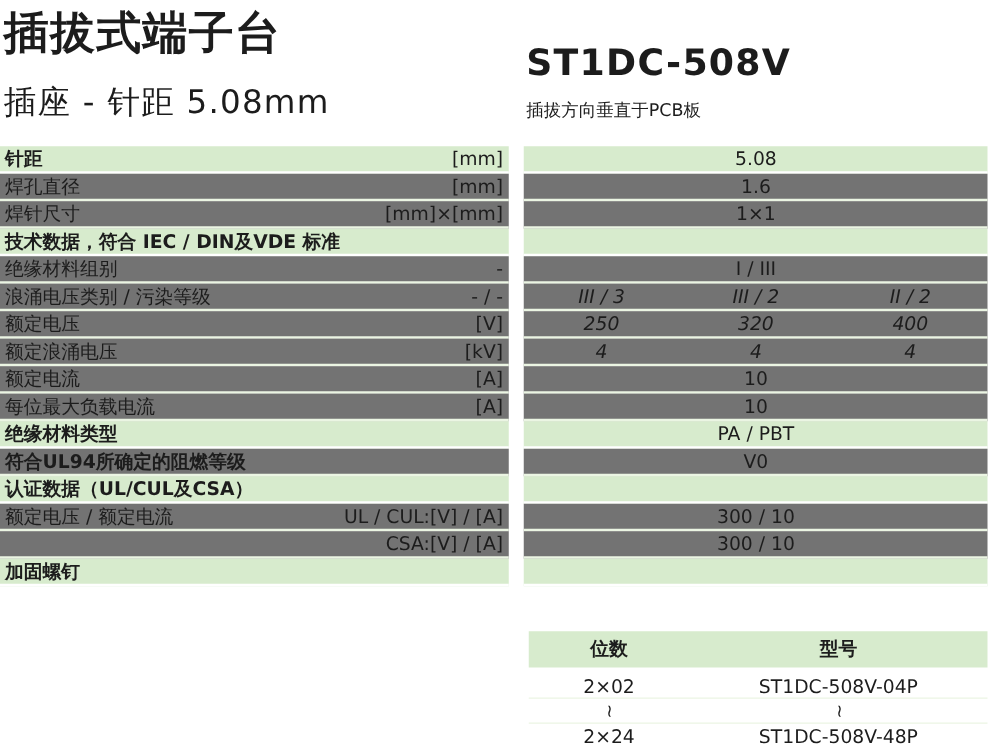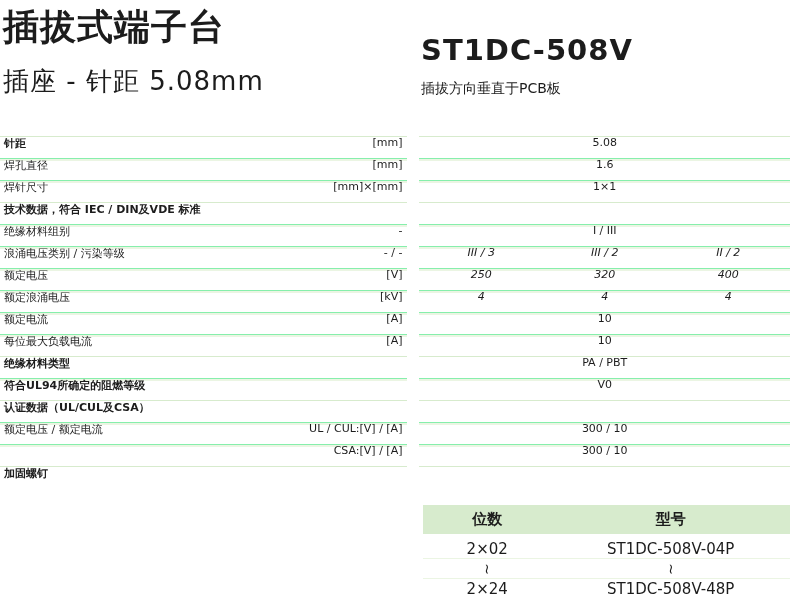--- a/index.html
+++ b/index.html
@@ -10,26 +10,26 @@
   .header-left{position:absolute;left:3px;top:4px;}
   .page-title{font-size:36px;font-weight:bold;margin:0;line-height:1.3;letter-spacing:1px;}
   .page-subtitle{font-size:26px;margin-top:13px;letter-spacing:1px;}
   .header-right{position:absolute;left:421px;top:33px;width:369px;text-align:left;}
   .product-model{font-size:29px;font-weight:bold;letter-spacing:1px;}
   .product-note{font-size:14px;margin-top:13px;}
 
   
   #spec-table{position:absolute;top:117px;left:0;width:790px;}
   .row{display:flex;height:22px;}
-  .cell{box-sizing:border-box;display:flex;align-items:flex-start;font-size:11px;margin-top:19px;}
+  .cell{box-sizing:border-box;display:flex;align-items:center;font-size:15px;}
   .cell.left{width:409px;margin-right:12px;justify-content:space-between;padding:0 5px 0 4px;}
   .cell.right{width:372px;justify-content:center;}
   .cell.right.cols3{justify-content:stretch;padding:0;font-style:italic;}
   .cols3 .val{flex:1;text-align:center;}
-  .row.normal .cell,.row.note .cell,.row.bold-white .cell{background:#86efac;border-bottom:2px solid var(--pale);}
+  .row.normal .cell,.row.note .cell,.row.bold-white .cell{background:#737373;border-bottom:2px solid var(--pale);}
   .row.header .cell{background:var(--green);border-bottom:2px solid #fff;}
   .row.header .label,.row.bold-white .label{font-weight:bold;}
   .label{white-space:nowrap;}
   .unit{white-space:nowrap;}
 
   
   #order-table{position:absolute;top:505px;left:423px;width:367px;}
   .ot-row{display:grid;grid-template-columns:35% 65%;}
   .ot-head{height:29px;background:var(--green);}
   .ot-head .ot-cell{font-weight:bold;}

